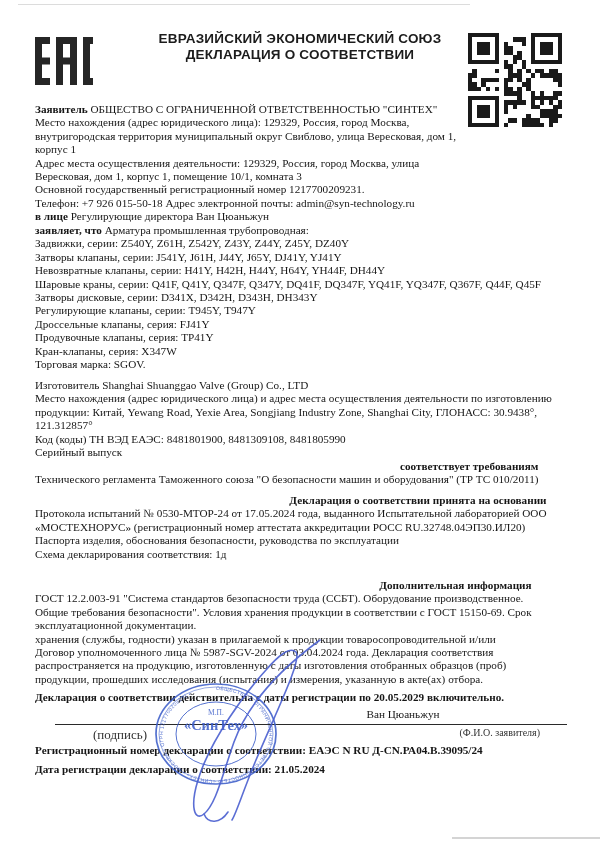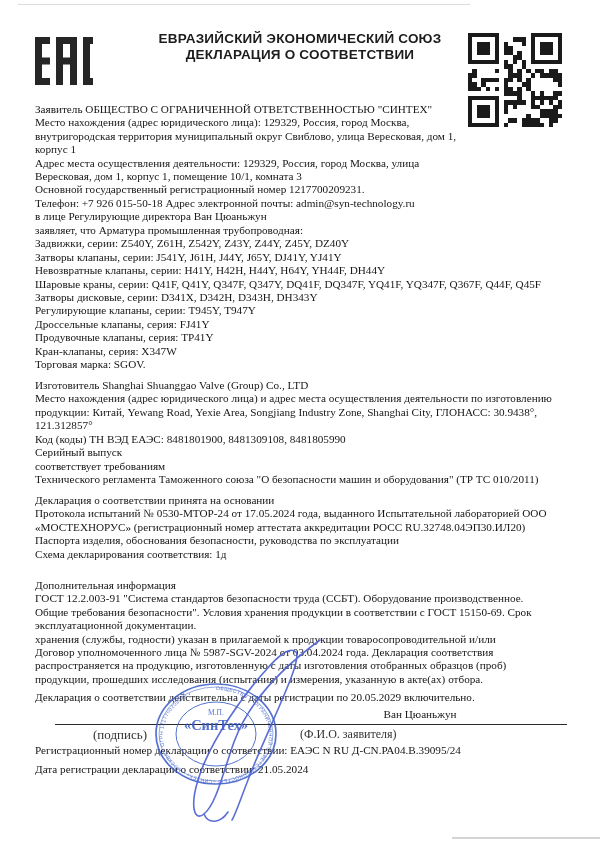--- a/index.html
+++ b/index.html
@@ -11,25 +11,25 @@
   .artifact{position:absolute;background:#c9c9c9;}
   .title{
     position:absolute;top:31px;left:0;width:100%;text-align:center;
     font-family:"Liberation Sans","DejaVu Sans",sans-serif;
     font-weight:bold;font-size:13.5px;line-height:16px;letter-spacing:.2px;color:#1c1c1c;
   }
   .eac{position:absolute;left:35px;top:37px;}
   .qr{position:absolute;left:468px;top:33px;}
   .blk{position:absolute;left:35px;}
   .ln{white-space:nowrap;font-size:11.2px;line-height:13.4px;}
-  .b{font-weight:normal;}
+  .b{font-weight:bold;text-align:right;}
   .sigline{position:absolute;left:55px;top:724px;width:512px;border-top:1.3px solid #2a2a2a;height:0;}
   .sign-cap{position:absolute;left:60px;top:727px;width:120px;text-align:center;font-size:13px;color:#333;}
-  .fio-name{position:absolute;left:300px;top:708px;width:240px;text-align:center;font-size:11.2px;}
-  .fio-cap{position:absolute;left:300px;top:727px;width:240px;text-align:left;font-size:12px;color:#333;}
+  .fio-name{position:absolute;left:283px;top:708px;width:240px;text-align:center;font-size:11.2px;}
+  .fio-cap{position:absolute;left:300px;top:727px;width:240px;text-align:right;font-size:10px;color:#333;}
   .stamp{position:absolute;left:150px;top:676px;opacity:.88;}
   .autograph{position:absolute;left:150px;top:618px;opacity:.9;}
   svg{display:block;}
 </style>
 </head>
 <body>
 
 <div class="page">
 
   <div class="artifact" style="left:18px;top:4px;width:452px;height:1px;opacity:.65;"></div>

